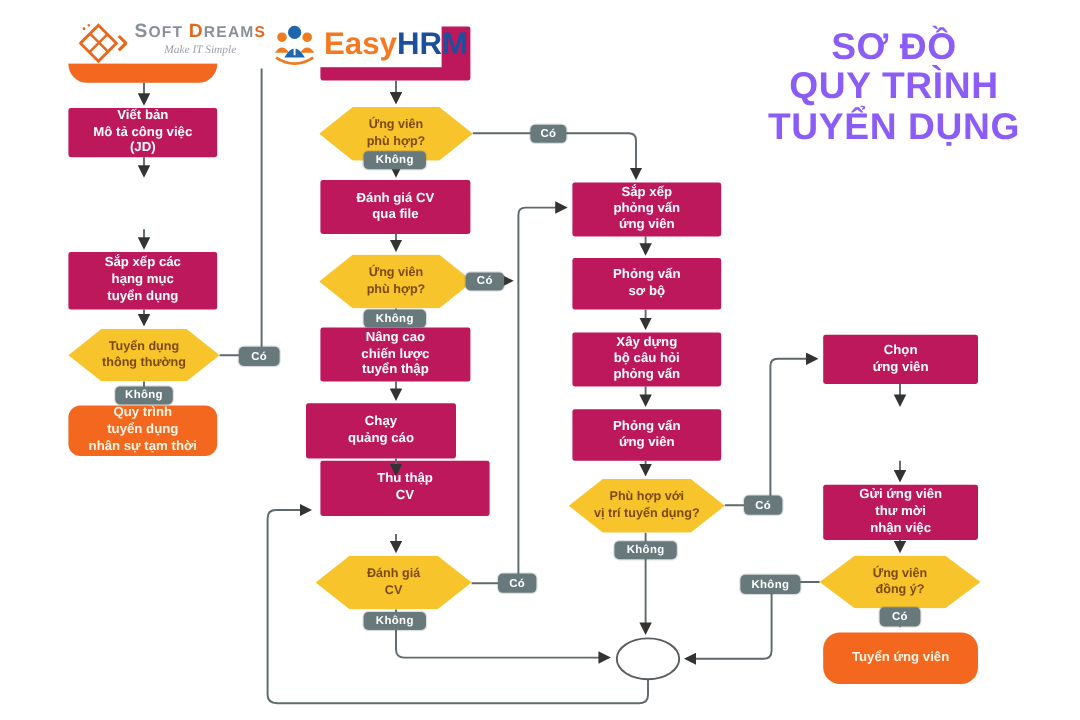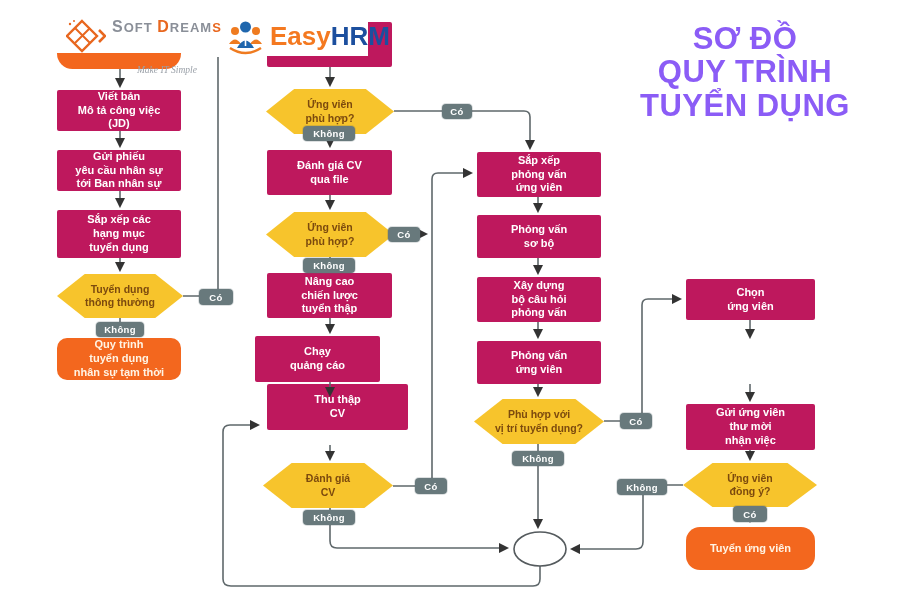--- a/index.html
+++ b/index.html
@@ -11,21 +11,21 @@
         color:#ffffff;background:#be185d;border-radius:2px;}
   .node.orange{background:#f3671e;color:#fff4e4;border-radius:10px;}
   .node.start{border-radius:16px;}
   .node.hex{background:#f7c42c;color:#7c4a0e;border-radius:0;font-size:10.5px;
             clip-path:polygon(0% 50%,22% 0%,78% 0%,100% 50%,78% 100%,22% 100%);}
   .badge{position:absolute;z-index:3;display:flex;align-items:center;justify-content:center;
          background:#68797c;color:#ffffff;font-weight:bold;font-size:9.5px;letter-spacing:.3px;
          border-radius:4px;box-shadow:0 0 0 1px #55656833;}
   .card{position:absolute;background:#ffffff;z-index:4;}
   .logo{position:absolute;z-index:5;display:flex;align-items:flex-start;}
-  .sd-text{display:flex;flex-direction:column;align-items:center;margin-left:6px;gap:28px;}
+  .sd-text{display:flex;flex-direction:column;align-items:center;margin-left:6px;}
   .sd-line{font-size:13px;font-weight:bold;letter-spacing:1px;color:#8a8f98;white-space:nowrap;}
   .sd-line .big{font-size:16px;}
   .sd-line .org{color:#e8671f;}
   .sd-tagline{font-family:"Liberation Serif","DejaVu Serif",serif;font-style:italic;
               font-size:9.5px;color:#9aa0a8;margin-top:1px;}
   .hrm-text{font-size:26px;font-weight:bold;line-height:36px;margin-left:4px;white-space:nowrap;}
   .hrm-text .easy{color:#f47920;}
   .hrm-text .hrm{color:#1c4f9e;text-align:center;}
   .title{position:absolute;left:605px;top:22px;width:280px;z-index:5;text-align:center;
          font-size:31px;font-weight:800;line-height:1.08;letter-spacing:.5px;color:#8b5cf6;
@@ -33,23 +33,20 @@
 </style>
 </head>
 <body>
 
 <div class="canvas">
 
   <div class="node orange start" style="left:57px;top:38px;width:124px;height:31px;"></div>
   <div class="node" style="left:57px;top:90px;width:124px;height:41px;">Viết bản
 Mô tả công việc
 (JD)</div>
-  <div class="node" style="left:57px;top:150px;width:124px;height:41px;">Gửi phiếu
-yêu cầu nhân sự
-tới Ban nhân sự</div>
   <div class="node" style="left:57px;top:210px;width:124px;height:48px;">Sắp xếp các
 hạng mục
 tuyển dụng</div>
   <div class="node hex" style="left:57px;top:274px;width:126px;height:44px;">Tuyển dụng
 thông thường</div>
   <div class="node orange" style="left:57px;top:338px;width:124px;height:42px;">Quy trình
 tuyển dụng
 nhân sự tạm thời</div>
 
   <div class="node" style="left:267px;top:22px;width:125px;height:45px;"></div>

